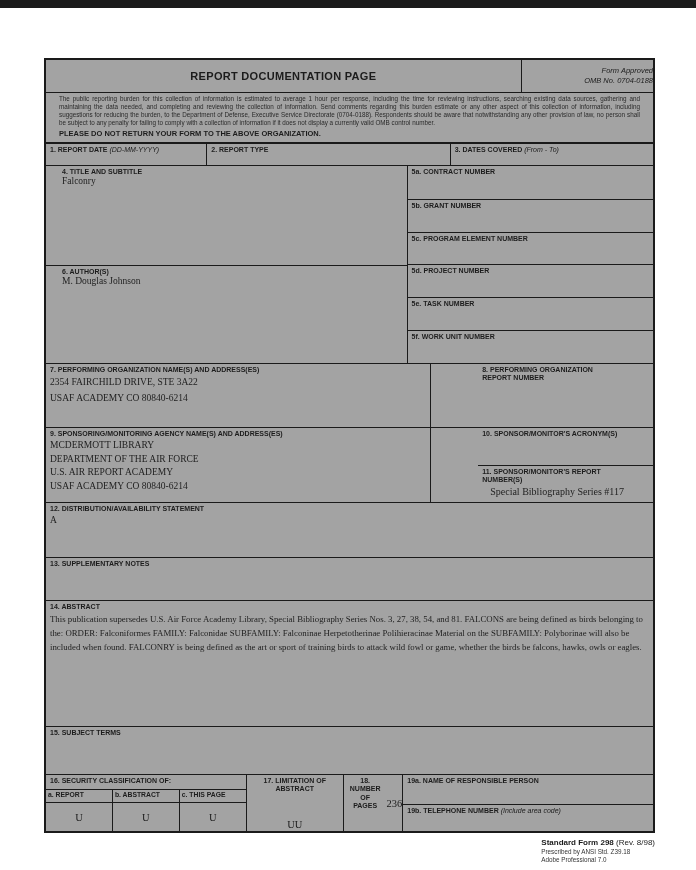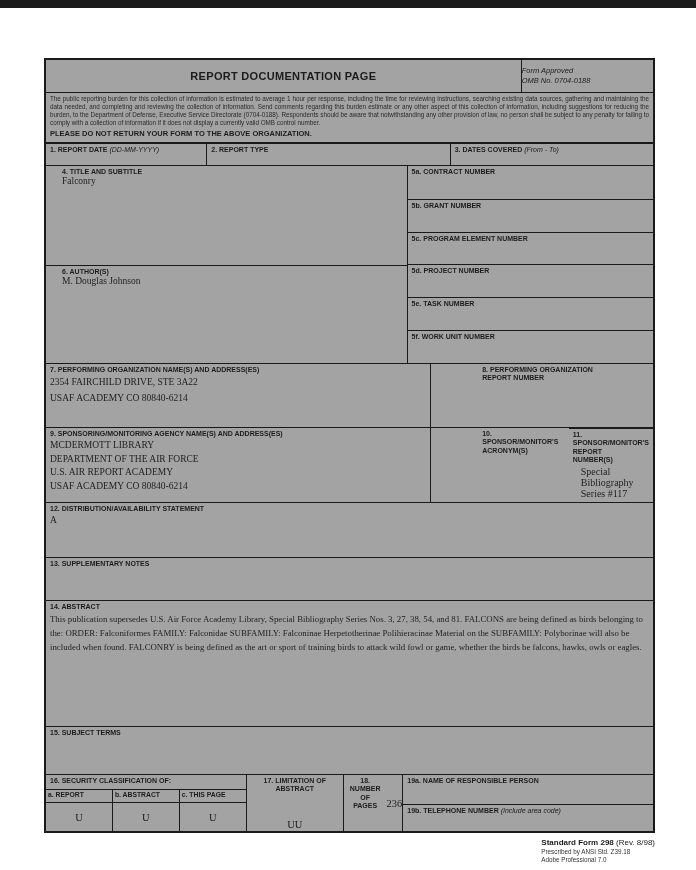--- a/index.html
+++ b/index.html
@@ -13,39 +13,39 @@
   .bl { border-left: 1px solid #1a1a1a; }
   .cell { padding: 2px 4px; overflow: hidden; }
   .lbl { font-size: 7px; font-weight: bold; line-height: 1.2; display: block; }
   .lbl .hint { font-style: italic; font-weight: normal; }
   .pre { white-space: pre-line; }
   .val { font-family: "Liberation Serif", serif; font-size: 9.5px; color: #222; }
   
   .hdr-row { height: 32px; }
   .hdr-title { flex: 0 0 78.2%; display: flex; align-items: center; justify-content: center;
                font-size: 11px; font-weight: bold; letter-spacing: .3px; }
-  .hdr-omb { flex: 1; display: flex; flex-direction: column; align-items: flex-start; justify-content: center;
+  .hdr-omb { flex: 1; display: flex; flex-direction: column; align-items: flex-end; justify-content: center;
              font-size: 7.5px; font-style: italic; line-height: 1.35; }
   
-  .burden { height: 50px; padding: 2px 4px; }
+  .burden { height: 50px; padding: 2px 13px; }
   .burden-text { font-size: 6.3px; line-height: 1.28; text-align: justify; color: #2a2a2a; }
   .noreturn { font-size: 7.5px; font-weight: bold; margin-top: 2px; }
   
   .r123 { height: 23px; }
   .c1 { flex: 0 0 26.4%; } .c2 { flex: 0 0 40.1%; } .c3 { flex: 1; }
   
   .r456 { height: 198px; }
   .left46 { flex: 0 0 59.4%; display: flex; flex-direction: column; }
   .right5 { flex: 1; display: flex; flex-direction: column; }
   .box46 { height: 99px; padding: 2px 16px; }
   .box5 { height: 33px; padding: 2px 4px; }
   
   .r78 { height: 64px; } .r911 { height: 75px; }
   .left7 { flex: 0 0 63.3%; padding: 2px 4px; }
-  .right7 { flex: 1; display: flex; flex-direction: row; padding-left: 47px; }
+  .right7 { flex: 1; display: flex; flex-direction: column; padding-left: 47px; }
   .addr7 { line-height: 1.6; margin-top: 1px; }
   .addr9 { line-height: 1.42; margin-top: 1px; }
   .box10 { height: 37px; padding: 2px 4px; }
   .box11 { flex: 1; padding: 2px 4px; }
   .box11 .val { margin-left: 8px; margin-top: 1px; font-size: 10px; }
   
   .sec { padding: 2px 4px; }
   .h12 { height: 55px; } .h13 { height: 43px; } .h14 { height: 126px; } .h15 { height: 48px; }
   .sec .val { margin-top: 2px; }
   .abstract-text { font-family: "Liberation Serif", serif; font-size: 8.8px; line-height: 1.55;

